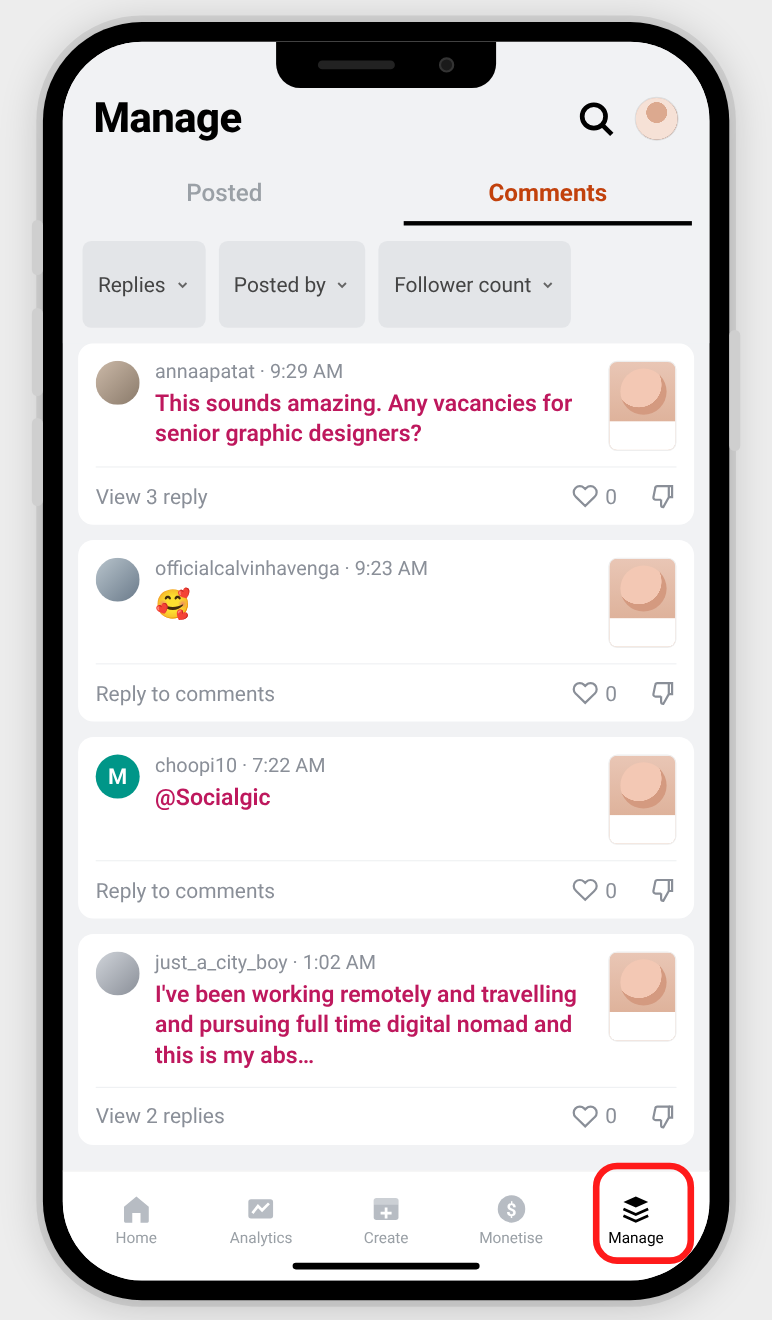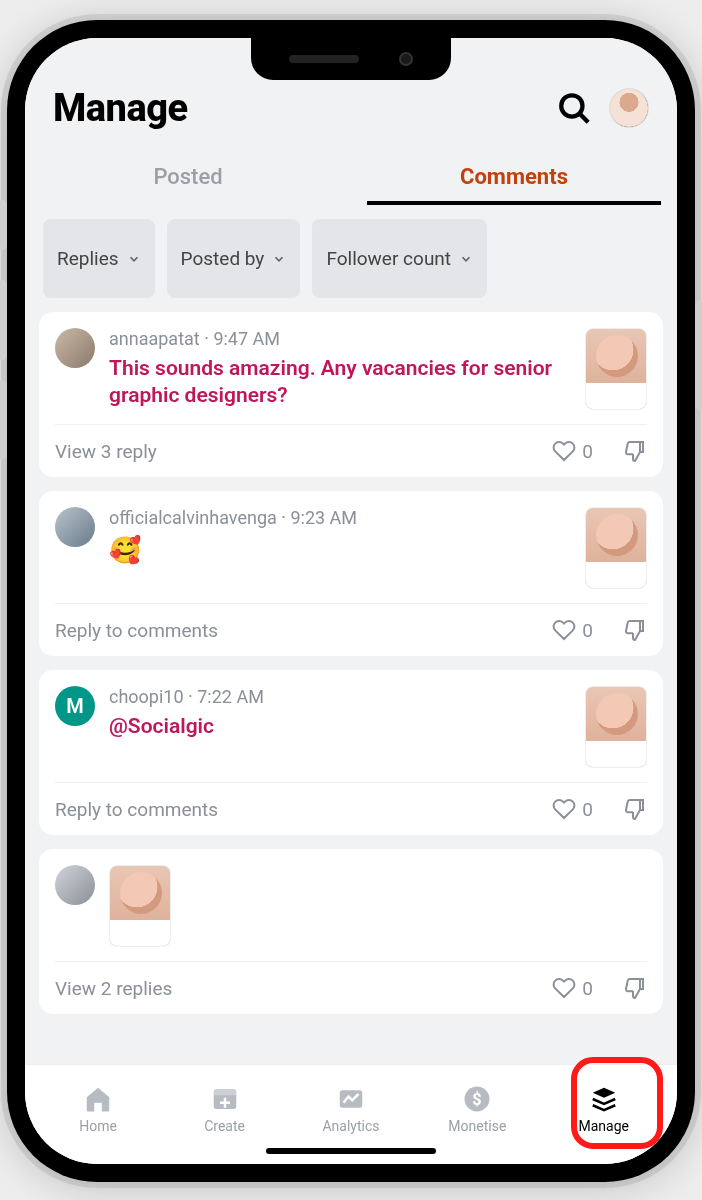--- a/index.html
+++ b/index.html
@@ -1,18 +1,18 @@
 <!DOCTYPE html>
 <html><head>
 <meta charset="utf-8">
 <style>
   * { box-sizing: border-box; margin: 0; padding: 0; font-family: -apple-system, BlinkMacSystemFont, "Segoe UI", Roboto, Helvetica, Arial, sans-serif; }
   body { background:#ededed; display:flex; justify-content:center; padding:20px 0;}
   .device {
-    width:688px; height:1162px; background:#000; border-radius:90px; padding:18px;
+    width:624px; height:1162px; background:#000; border-radius:90px; padding:18px;
     position:relative; box-shadow:0 4px 40px rgba(0,0,0,.2);
   }
   .device::before{
     content:""; position:absolute; inset:-6px; border:6px solid #d9d9d9; border-radius:96px; z-index:-1;
   }
   .side-btn { position:absolute; background:#cfcfcf; border-radius:6px; }
   .sb-left1{ left:-10px; top:180px; width:10px; height:50px;}
   .sb-left2{ left:-10px; top:260px; width:10px; height:80px;}
   .sb-left3{ left:-10px; top:360px; width:10px; height:80px;}
   .sb-right{ right:-10px; top:280px; width:10px; height:110px;}
@@ -124,21 +124,21 @@
     </div>
 
     <div class="feed">
 
       <div class="card">
         <div class="crow">
           <div class="avatar">
               <div class="av-ph"></div>
             </div>
           <div class="mid">
-            <div class="meta"><span>annaapatat</span> · <span>9:47 AM</span></div>
+            <div class="meta"><span>annaapatat</span> · <span>9:29 AM</span></div>
             <div class="text">This sounds amazing. Any vacancies for senior graphic designers?</div>
           </div>
           <div class="thumb">
               <div class="face"></div>
               <div class="cap">Grwm: How i got my dream remote job from South Africa 🇿🇦</div>
             </div>
         </div>
         <div class="actions">
           <div class="left">View 3 reply</div>
           <div class="right">
@@ -214,20 +214,24 @@
               </svg>
           </div>
         </div>
       </div>
 
       <div class="card">
         <div class="crow">
           <div class="avatar">
               <div class="av-ph" style="background:linear-gradient(135deg,#d0d4da,#8a8f98);"></div>
             </div>
+          <div class="mid">
+            <div class="meta"><span>just_a_city_boy</span> · <span>1:02 AM</span></div>
+            <div class="text">I've been working remotely and travelling and pursuing full time digital nomad and this is my abs…</div>
+          </div>
           <div class="thumb">
               <div class="face"></div>
               <div class="cap">Grwm: How i got my dream remote job from South Africa 🇿🇦</div>
             </div>
         </div>
         <div class="actions">
           <div class="left">View 2 replies</div>
           <div class="right">
             <div class="like">
               <svg class="icon" viewBox="0 0 24 24">
@@ -244,36 +248,36 @@
       </div>
 
     </div>
 
     <div class="tabbar">
       <div class="titem">
         <svg class="ticon" viewBox="0 0 24 24" fill="#b7bcc3">
             <path d="M3 10.5 12 3l9 7.5V21a1 1 0 0 1-1 1h-5v-7h-6v7H4a1 1 0 0 1-1-1z"></path>
           </svg>
         <span>Home</span>
+      </div>
+      <div class="titem">
+        <svg class="ticon" viewBox="0 0 24 24" fill="#b7bcc3">
+            <rect x="3" y="5" width="18" height="14" rx="2"></rect>
+            <polyline points="6 15 10 10 13 13 18 8" fill="none" stroke="#fff" stroke-width="2"></polyline>
+          </svg>
+        <span>Analytics</span>
       </div>
       <div class="titem">
         <svg class="ticon" viewBox="0 0 24 24" fill="#b7bcc3">
             <rect x="3" y="4" width="18" height="16" rx="2"></rect>
             <rect x="3" y="4" width="18" height="5" fill="#fff" opacity="0.3"></rect>
             <line x1="12" y1="11" x2="12" y2="19" stroke="#fff" stroke-width="2"></line>
             <line x1="8" y1="15" x2="16" y2="15" stroke="#fff" stroke-width="2"></line>
           </svg>
         <span>Create</span>
-      </div>
-      <div class="titem">
-        <svg class="ticon" viewBox="0 0 24 24" fill="#b7bcc3">
-            <rect x="3" y="5" width="18" height="14" rx="2"></rect>
-            <polyline points="6 15 10 10 13 13 18 8" fill="none" stroke="#fff" stroke-width="2"></polyline>
-          </svg>
-        <span>Analytics</span>
       </div>
       <div class="titem">
         <svg class="ticon" viewBox="0 0 24 24" fill="#b7bcc3">
             <circle cx="12" cy="12" r="10"></circle>
             <text x="12" y="17" text-anchor="middle" font-size="13" fill="#fff" font-weight="700">$</text>
           </svg>
         <span>Monetise</span>
       </div>
       <div class="titem active">
         <svg class="ticon" viewBox="0 0 24 24" fill="#000">

